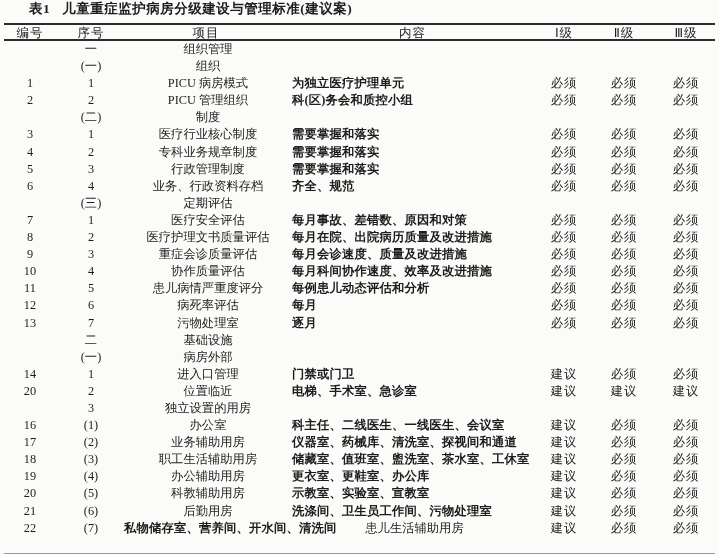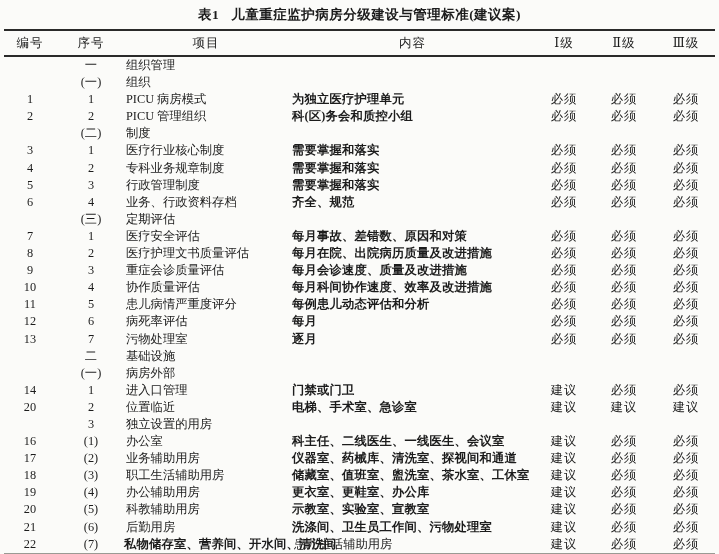--- a/index.html
+++ b/index.html
@@ -5,53 +5,53 @@
   html,body{margin:0;padding:0;}
   body{
     width:719px;height:554px;overflow:hidden;
     background:#fbfbf9;
     font-family:"Liberation Serif","DejaVu Serif",serif;
     color:#1c1c1c;
     -webkit-font-smoothing:antialiased;
   }
   .page{position:relative;width:719px;height:554px;background:#fbfbf9;}
   .title{
-    text-align:center;
-    padding-top:6px;
     font-size:13.5px;
     font-weight:bold;
     letter-spacing:0.5px;
     height:20px;
+    margin-left:29px;
   }
   .title .tbl-label{margin-right:12px;}
   .rule{background:#2a2a2a;margin:0 4px;}
   .rule.top{height:2px;margin-top:3px;}
   .rule.mid{height:2px;}
   .header-row{
     display:grid;
     grid-template-columns:60px 62px 168px 245px 58px 62px 62px;
     align-items:center;
-    height:24px;
+    height:14px;
     font-size:12.5px;
+    font-family:Liberation Serif, serif;
   }
   .header-row .hcell{text-align:center;letter-spacing:1px;}
   .tbody{position:relative;}
   .row{
     display:grid;
     grid-template-columns:60px 62px 168px 245px 58px 62px 62px;
     height:17.1px;
     align-items:center;
     font-size:12.3px;
     line-height:17.1px;
     white-space:nowrap;
   }
   .cell{overflow:visible;}
   .c1{text-align:center;}
   .c2{text-align:center;}
-  .c3{text-align:left;padding-left:4px;}
+  .c3{text-align:center;padding-left:4px;}
   .c4{text-align:left;padding-left:2px;letter-spacing:0.2px;font-weight:bold;}
   .c5,.c6,.c7{text-align:center;letter-spacing:1px;}
   .bottom-hairline{
     position:absolute;left:4px;right:4px;bottom:0;height:1px;
     background:#9a9a94;
   }
 </style>
 </head>
 <body>
 

